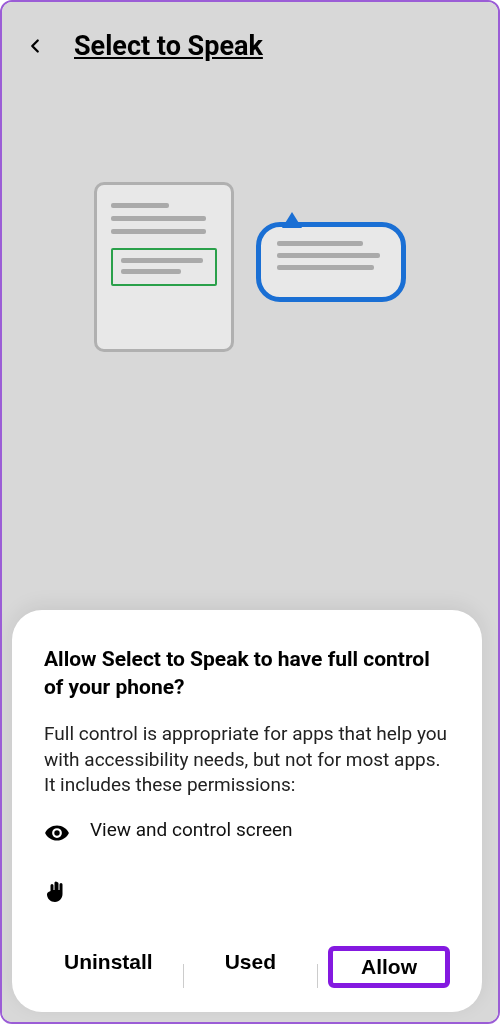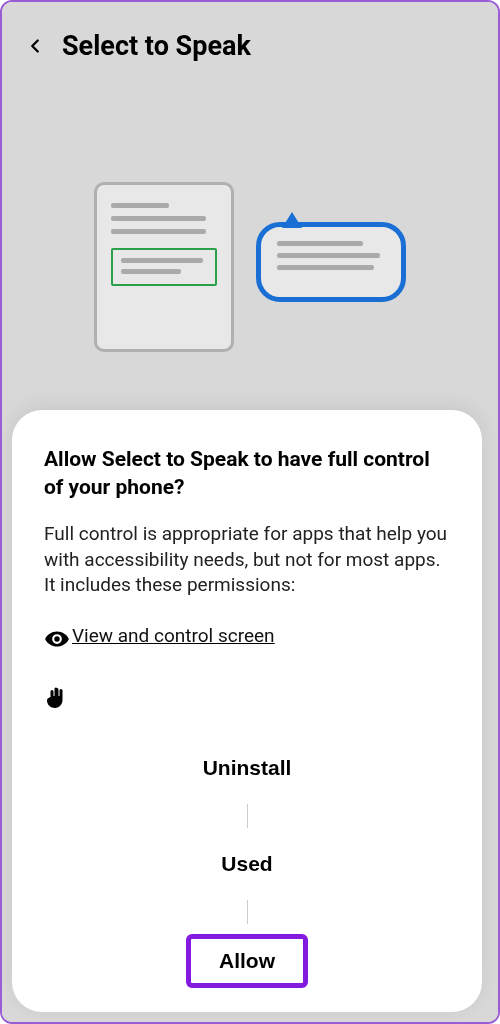--- a/index.html
+++ b/index.html
@@ -15,21 +15,22 @@
     }
     .scrim {
       position: absolute;
       top: 0; left: 0; right: 0; bottom: 0;
       background: #d8d8d8;
     }
     .header {
       display: flex;
       align-items: center;
       padding: 28px 22px 20px 22px;
-      gap: 16px;
+      gap: 28px;
+      text-decoration: underline;
     }
     .back-arrow {
       width: 22px;
       height: 22px;
     }
     .page-title {
       font-size: 27px;
       font-weight: 700;
       color: #000;
     }
@@ -100,49 +101,48 @@
       font-size: 21px;
       font-weight: 700;
       color: #000;
       line-height: 1.3;
       margin-bottom: 20px;
     }
     .dialog-body {
       font-size: 19px;
       color: #222;
       line-height: 1.35;
-      margin-bottom: 26px;
+      margin-bottom: 20px;
     }
     .perm {
       display: flex;
+      gap: 18px;
       margin-bottom: 28px;
-      text-decoration: underline;
     }
     .perm-icon {
       width: 28px;
       flex-shrink: 0;
       padding-top: 2px;
     }
     .perm-label {
       font-size: 19px;
       color: #111;
       margin-bottom: 4px;
     }
     .perm-desc {
       font-size: 18px;
       color: #8a8a8a;
       line-height: 1.35;
     }
     .buttons {
       display: flex;
-      align-items: center;
+      align-items: flex-end;
       justify-content: space-between;
       margin-top: 20px;
       gap: 10px;
-      flex-direction: column;
     }
     .btn {
       font-size: 21px;
       font-weight: 700;
       color: #000;
       padding: 14px 20px;
       background: transparent;
       border: none;
       cursor: pointer;
       flex: 1;
@@ -152,21 +152,21 @@
       width: 1px;
       height: 24px;
       background: #ccc;
     }
     .allow-highlight {
       border: 5px solid #8419e0;
       border-radius: 6px;
       padding: 0;
     }
     .allow-highlight .btn {
-      padding: 10px 28px;
+      padding: 4px 28px;
     }
   </style>
 </head>
 <body>
 
 <div class="scrim">
   <div class="header">
     <span class="back-arrow">
       <svg viewBox="0 0 24 24" width="22" height="22" fill="none" stroke="#000" stroke-width="2.5" stroke-linecap="round" stroke-linejoin="round">
           <polyline points="15 18 9 12 15 6"></polyline>

